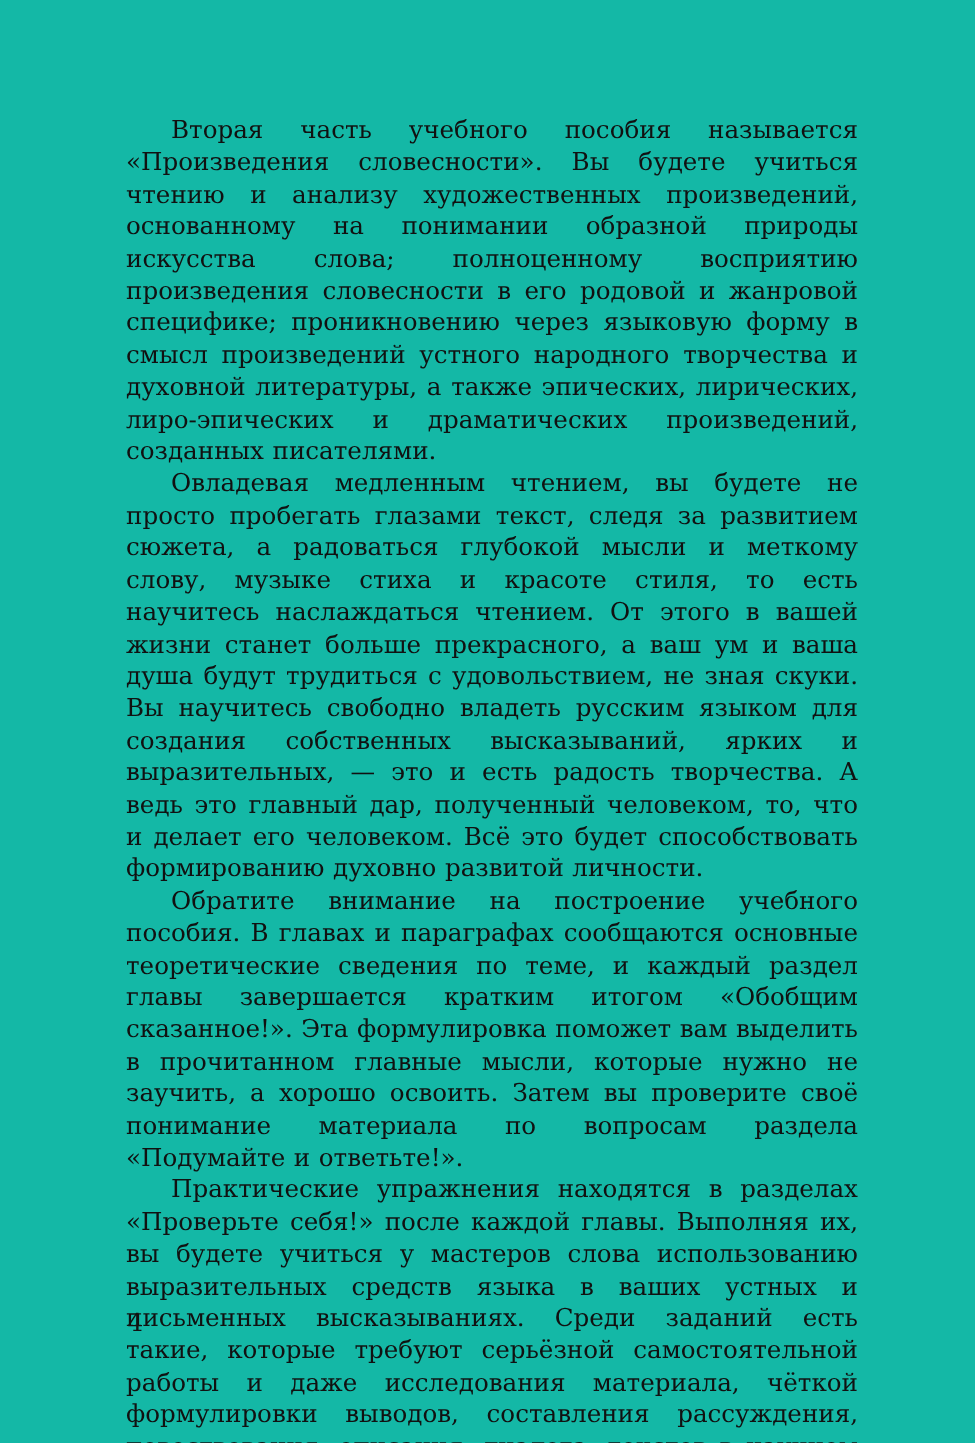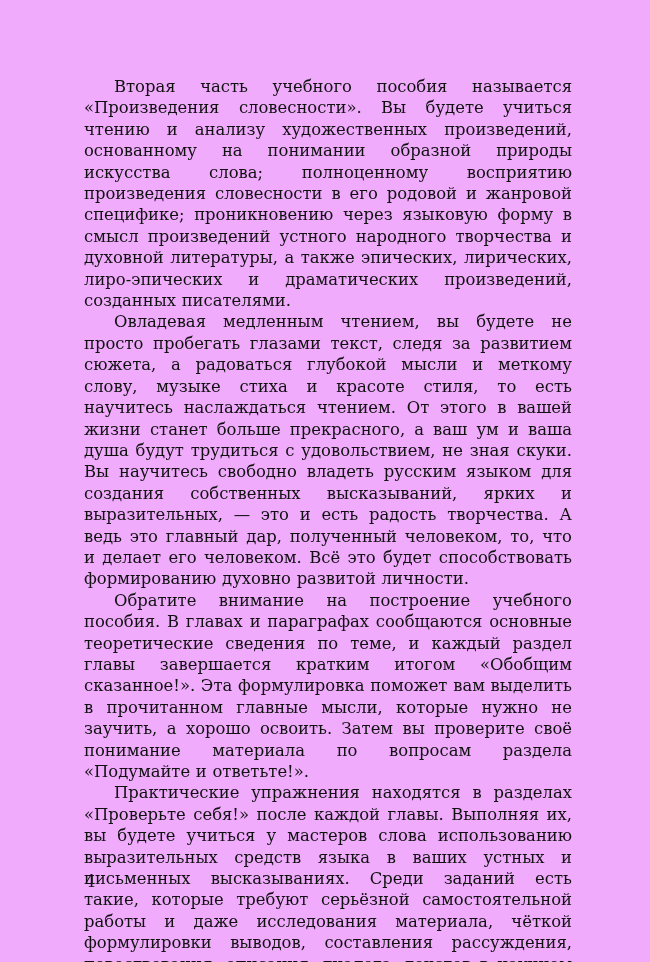--- a/index.html
+++ b/index.html
@@ -4,21 +4,21 @@
 <style>
   html, body {
     margin: 0;
     padding: 0;
     background: #ffffff;
   }
   .page {
     position: relative;
     width: 650px;
     height: 962px;
-    background: #f0abfc;
+    background: #14b8a6;
     overflow: hidden;
     font-family: "DejaVu Serif", "Liberation Serif", serif;
     color: #111111;
   }
   .text-block {
     position: absolute;
     left: 84px;
     top: 76px;
     width: 488px;
   }

